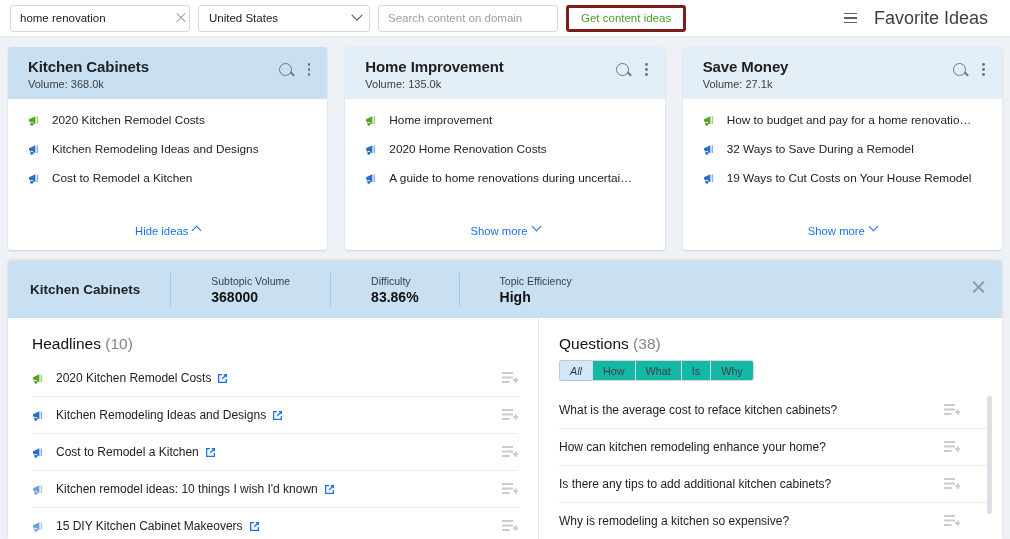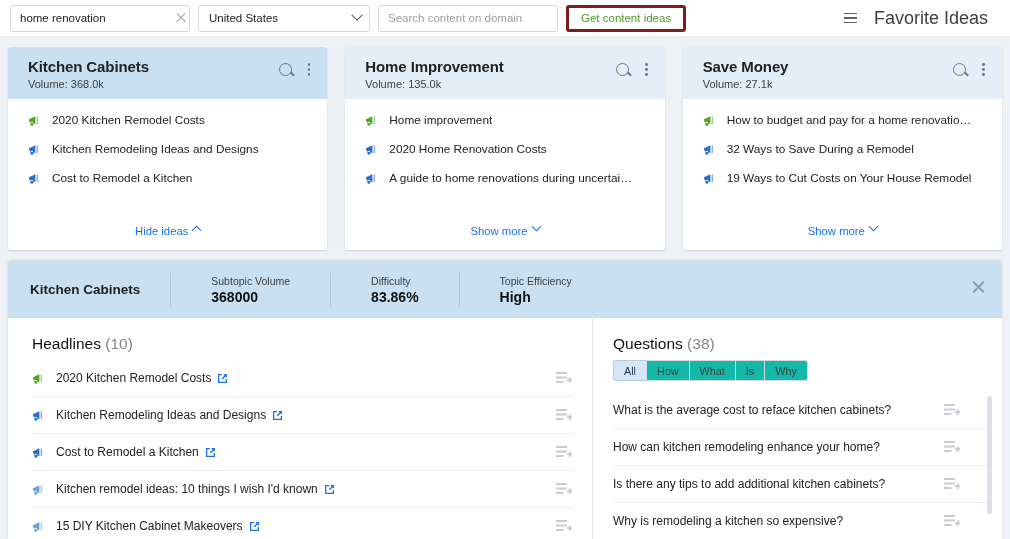--- a/index.html
+++ b/index.html
@@ -146,21 +146,21 @@
   .close-x {
     position: absolute; right: 16px; top: 18px; width: 15px; height: 15px; cursor: pointer;
   }
   .close-x::before, .close-x::after {
     content:""; position:absolute; left:0; top:7px; width:15px; height:1.7px; background:#8a9bab;
   }
   .close-x::before { transform: rotate(45deg); }
   .close-x::after  { transform: rotate(-45deg); }
 
   .detail-body { flex: 1; display: flex; overflow: hidden; }
-  .col-left { width: 585px; padding: 17px 20px 0 24px; border-right: 1px solid #e4e7ea; }
+  .col-left { width: 531px; padding: 17px 20px 0 24px; border-right: 1px solid #e4e7ea; }
   .col-right { flex: 1; padding: 17px 14px 0 20px; position: relative; }
 
   .sec-title { font-size: 15.5px; font-weight: bold; color: #111; margin-bottom: 7px; }
   .sec-title span { color: #80868b; font-weight: normal; }
 
   .hl-row {
     display: flex; align-items: center; gap: 10px; height: 37px;
     border-bottom: 1px solid #eceff1;
   }
   .hl-txt { font-size: 12px; color: #222; display:flex; align-items:center; gap:6px; }
@@ -169,21 +169,21 @@
   }
   .addlist { margin-left: auto; width: 16px; height: 14px; flex: none; cursor: pointer; }
 
   
   .qtabs { display: flex; margin: 4px 0 11px 0; }
   .qtab {
     height: 21px; padding: 0 10px; border: 1px solid #d6d9dd; border-right: none;
     display: flex; align-items: center; font-size: 10.8px; color: #3c4043;
     background: #14b8a6; cursor: pointer;
   }
-  .qtab:first-child { border-radius: 3px 0 0 3px; }
+  .qtab:first-child { border-radius: 3px 0 0 3px; font-style: italic; }
   .qtab:last-child { border-right: 1px solid #d6d9dd; border-radius: 0 3px 3px 0; }
   .qtab.active { background: #d5e7f7; border-color: #b4cde3; color:#1b3a57; }
 
   .q-row {
     display: flex; align-items: center; height: 37px;
     border-bottom: 1px solid #eceff1; padding-right: 28px;
   }
   .q-txt { font-size: 12px; color: #222; }
   .q-scroll {
     position: absolute; right: 10px; top: 78px; width: 5px; height: 118px;

